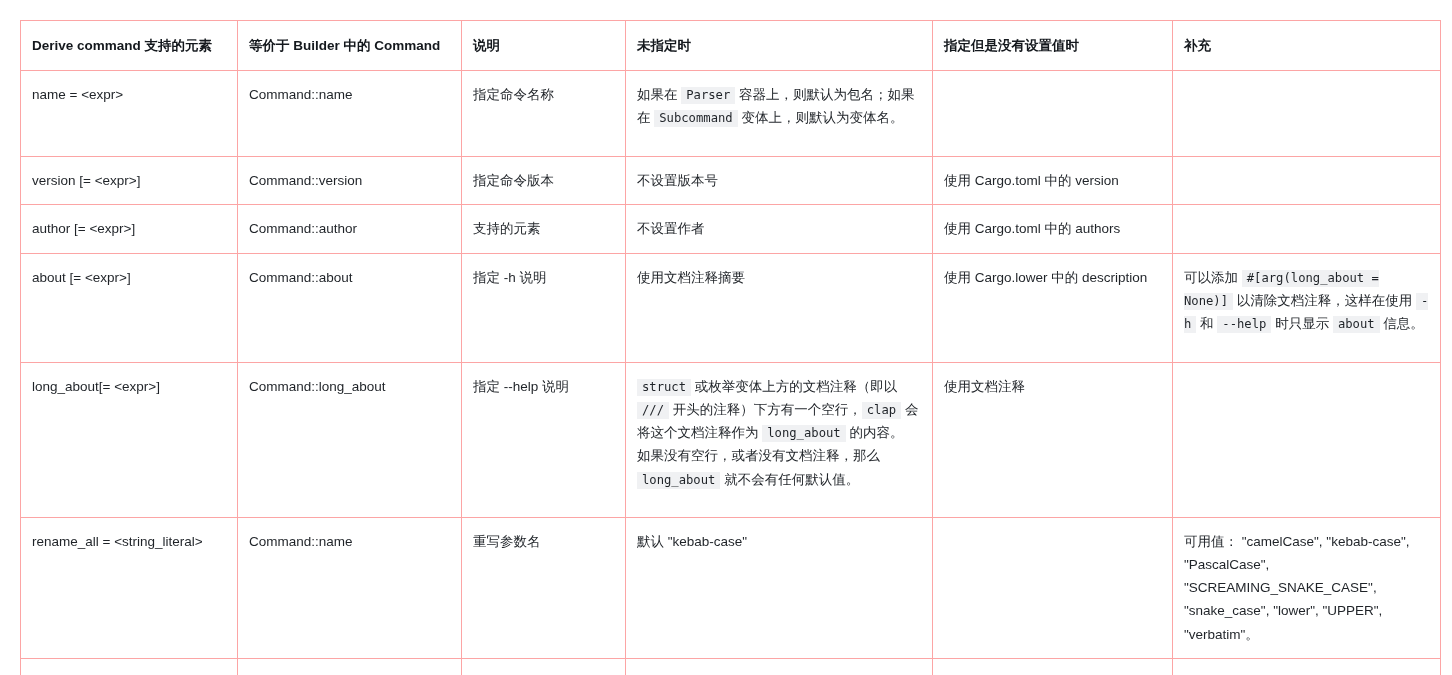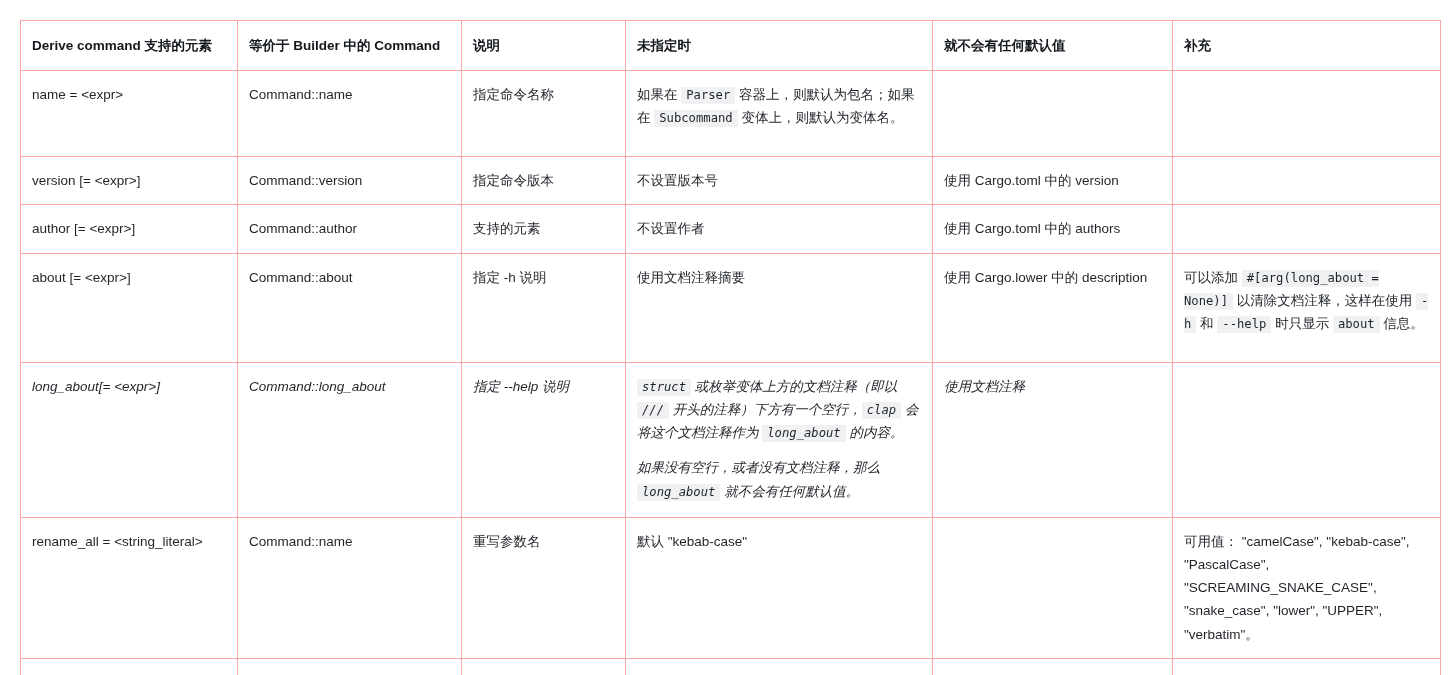--- a/index.html
+++ b/index.html
@@ -57,56 +57,56 @@
   col.c3 { width: 307px; }
   col.c4 { width: 240px; }
   col.c5 { width: 268px; }
 
   
   tr.r-head   { height: 38px; }
   tr.r-name    { height: 86px; margin-left: 44px; }
   tr.r-version { height: 40px; }
   tr.r-author  { height: 40px; }
   tr.r-about   { height: 109px; }
-  tr.r-longabout { height: 155px; font-style: italic; }
+  tr.r-longabout { height: 155px; }
   tr.r-renameall { height: 132px; }
   tr.r-nextline  { height: 40px; }
 
   code, .code {
     font-family: "DejaVu Sans Mono", "Liberation Mono", monospace;
     background: #f0f1f3;
     border-radius: 0;
     padding: 1px 5px 2px 5px;
     font-size: 12.2px;
     color: #1f2328;
     white-space: normal;
   }
   .cell-p { margin: 0; }
-  .cell-p + .cell-p { margin-top: 12px; }
+  .cell-p + .cell-p { margin-top: 0; }
 </style>
 </head>
 <body>
 
 <div class="page">
   <table class="spec-table">
     <colgroup>
       <col class="c0">
         <col class="c1">
         <col class="c2">
         <col class="c3">
         <col class="c4">
         <col class="c5">
     </colgroup>
     <thead>
       <tr class="r-head">
         <th>Derive command 支持的元素</th>
         <th>等价于 Builder 中的 Command</th>
         <th>说明</th>
         <th>未指定时</th>
-        <th>就不会有任何默认值</th>
+        <th>指定但是没有设置值时</th>
         <th>补充</th>
       </tr>
     </thead>
     <tbody>
       <tr class="r-name">
         <td>name = &lt;expr&gt;</td>
         <td>Command::name</td>
         <td>指定命令名称</td>
         <td>如果在 <code class="code">Parser</code> 容器上，则默认为包名；如果在 <code class="code">Subcommand</code> 变体上，则默认为变体名。</td>
         <td></td>

